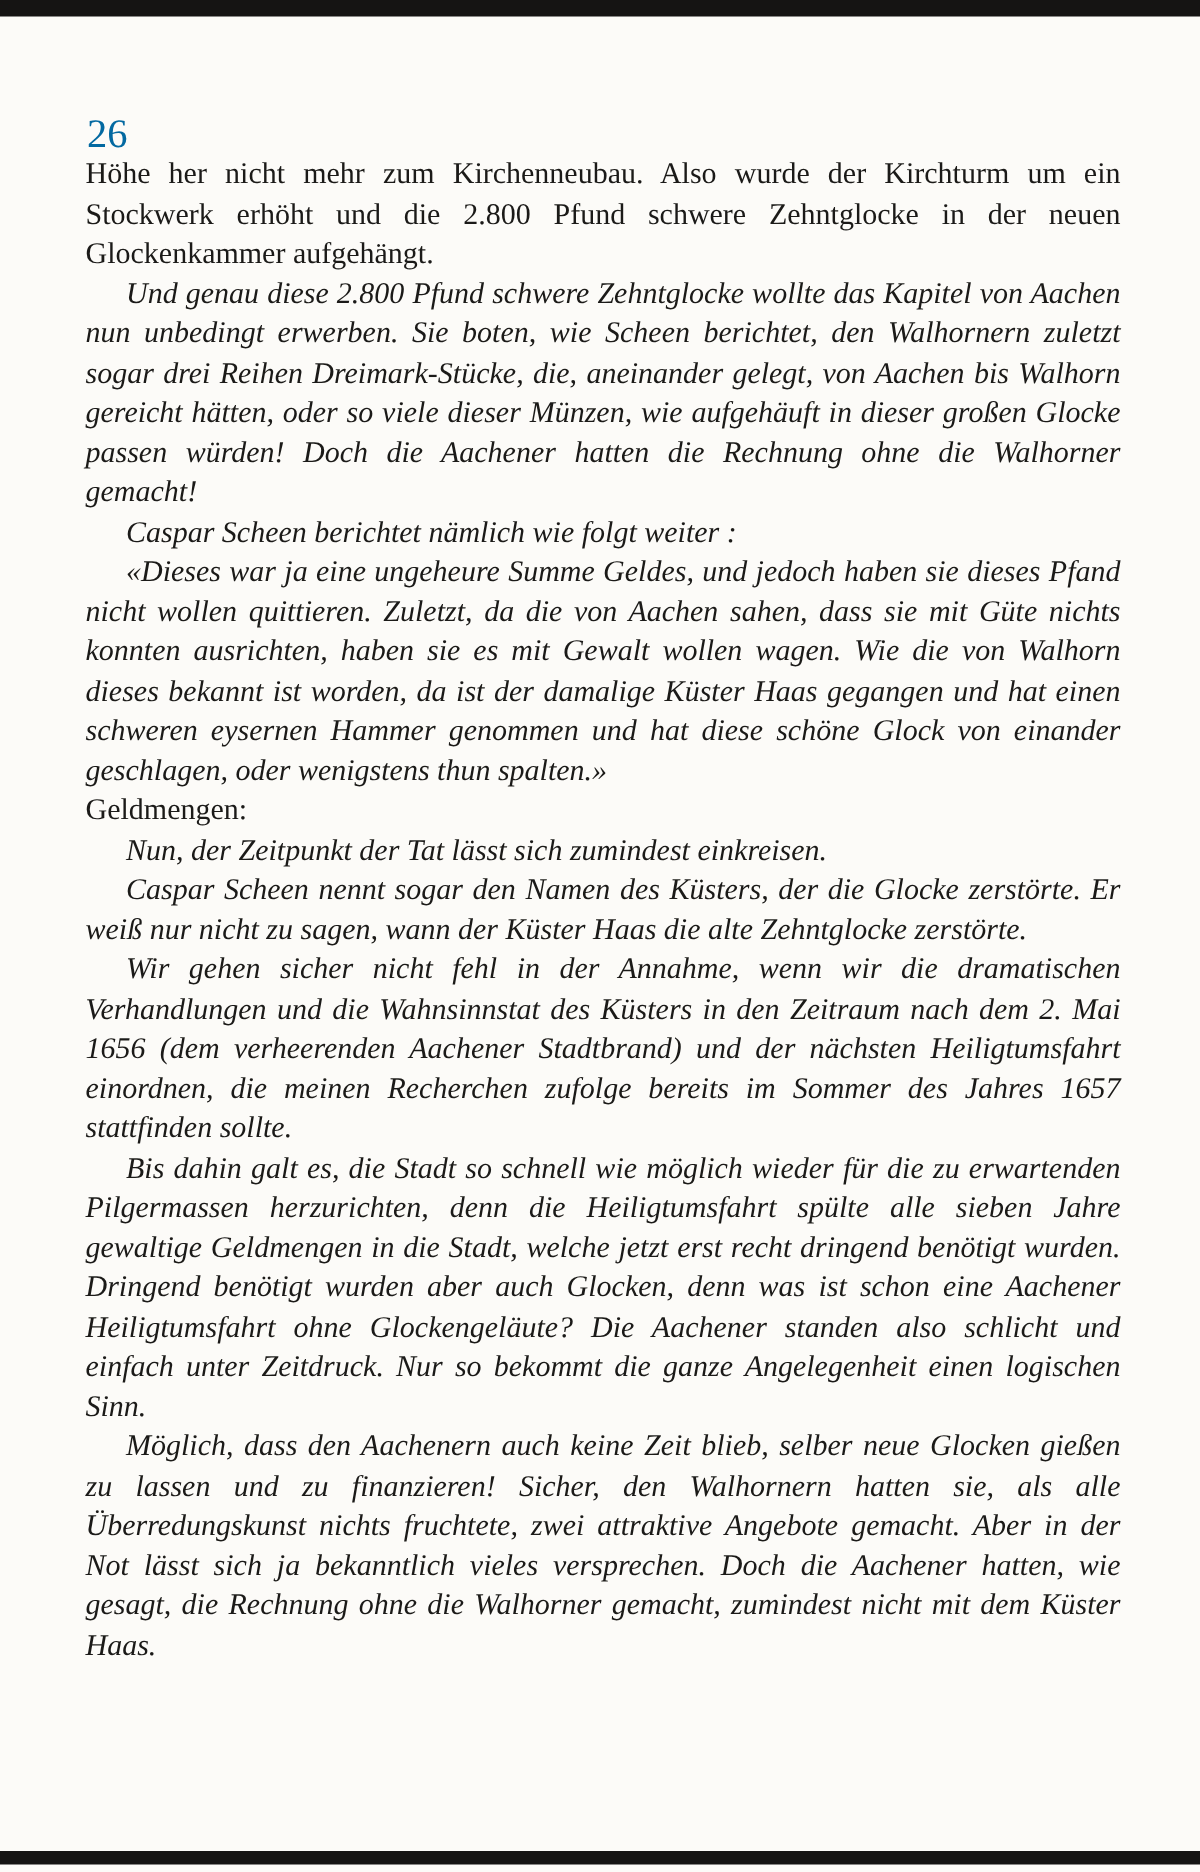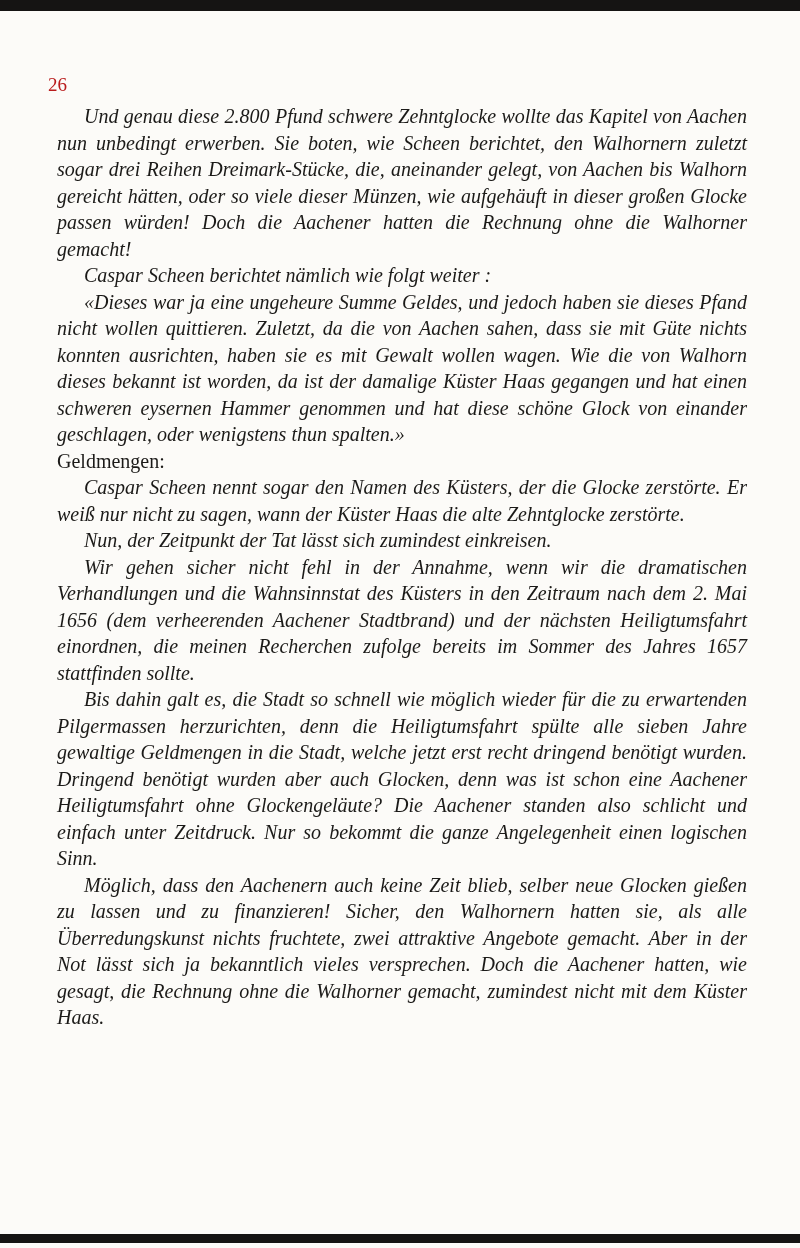--- a/index.html
+++ b/index.html
@@ -29,23 +29,23 @@
     top: 0;
     height: 11px;
   }
   .scan-edge.bottom {
     bottom: 5px;
     height: 9px;
   }
   .page-number {
     position: absolute;
     top: 74px;
-    left: 48px;
-    font-size: 19px;
-    color: #b91c1c;
+    left: 58px;
+    font-size: 27px;
+    color: #0369a1;
   }
   .text-block {
     position: absolute;
     top: 103px;
     left: 57px;
     width: 690px;
     color: #1b1a18;
     font-size: 20px;
     line-height: 26.5px;
     text-align: justify;
@@ -63,26 +63,27 @@
 </head>
 <body>
 
 <div class="page">
 
   <div class="scan-edge top"></div>
 
   <div class="page-number">26</div>
 
   <div class="text-block">
+    <p>Höhe her nicht mehr zum Kirchenneubau. Also wurde der Kirchturm um ein Stockwerk erhöht und die 2.800 Pfund schwere Zehntglocke in der neuen Glockenkammer aufgehängt.</p>
     <p class="indent">Und genau diese 2.800 Pfund schwere Zehntglocke wollte das Kapitel von Aachen nun unbedingt erwerben. Sie boten, wie Scheen berichtet, den Walhornern zuletzt sogar drei Reihen Dreimark-Stücke, die, aneinander gelegt, von Aachen bis Walhorn gereicht hätten, oder so viele dieser Münzen, wie aufgehäuft in dieser großen Glocke passen würden! Doch die Aachener hatten die Rechnung ohne die Walhorner gemacht!</p>
     <p class="indent">Caspar Scheen berichtet nämlich wie folgt weiter :</p>
     <p class="indent">«Dieses war ja eine ungeheure Summe Geldes, und jedoch haben sie dieses Pfand nicht wollen quittieren. Zuletzt, da die von Aachen sahen, dass sie mit Güte nichts konnten ausrichten, haben sie es mit Gewalt wollen wagen. Wie die von Walhorn dieses bekannt ist worden, da ist der damalige Küster Haas gegangen und hat einen schweren eysernen Hammer genommen und hat diese schöne Glock von einander geschlagen, oder wenigstens thun spalten.»</p>
     <p>Geldmengen:</p>
+    <p class="indent">Nun, der Zeitpunkt der Tat lässt sich zumindest einkreisen.</p>
     <p class="indent">Caspar Scheen nennt sogar den Namen des Küsters, der die Glocke zerstörte. Er weiß nur nicht zu sagen, wann der Küster Haas die alte Zehntglocke zerstörte.</p>
-    <p class="indent">Nun, der Zeitpunkt der Tat lässt sich zumindest einkreisen.</p>
     <p class="indent">Wir gehen sicher nicht fehl in der Annahme, wenn wir die dramatischen Verhandlungen und die Wahnsinnstat des Küsters in den Zeitraum nach dem 2. Mai 1656 (dem verheerenden Aachener Stadtbrand) und der nächsten Heiligtumsfahrt einordnen, die meinen Recherchen zufolge bereits im Sommer des Jahres 1657 stattfinden sollte.</p>
     <p class="indent">Bis dahin galt es, die Stadt so schnell wie möglich wieder für die zu erwartenden Pilgermassen herzurichten, denn die Heiligtumsfahrt spülte alle sieben Jahre gewaltige Geldmengen in die Stadt, welche jetzt erst recht dringend benötigt wurden. Dringend benötigt wurden aber auch Glocken, denn was ist schon eine Aachener Heiligtumsfahrt ohne Glockengeläute? Die Aachener standen also schlicht und einfach unter Zeitdruck. Nur so bekommt die ganze Angelegenheit einen logischen Sinn.</p>
     <p class="indent">Möglich, dass den Aachenern auch keine Zeit blieb, selber neue Glocken gießen zu lassen und zu finanzieren! Sicher, den Walhornern hatten sie, als alle Überredungskunst nichts fruchtete, zwei attraktive Angebote gemacht. Aber in der Not lässt sich ja bekanntlich vieles versprechen. Doch die Aachener hatten, wie gesagt, die Rechnung ohne die Walhorner gemacht, zumindest nicht mit dem Küster Haas.</p>
   </div>
 
   <div class="scan-edge bottom"></div>
 
 </div>
 
 </body></html>

